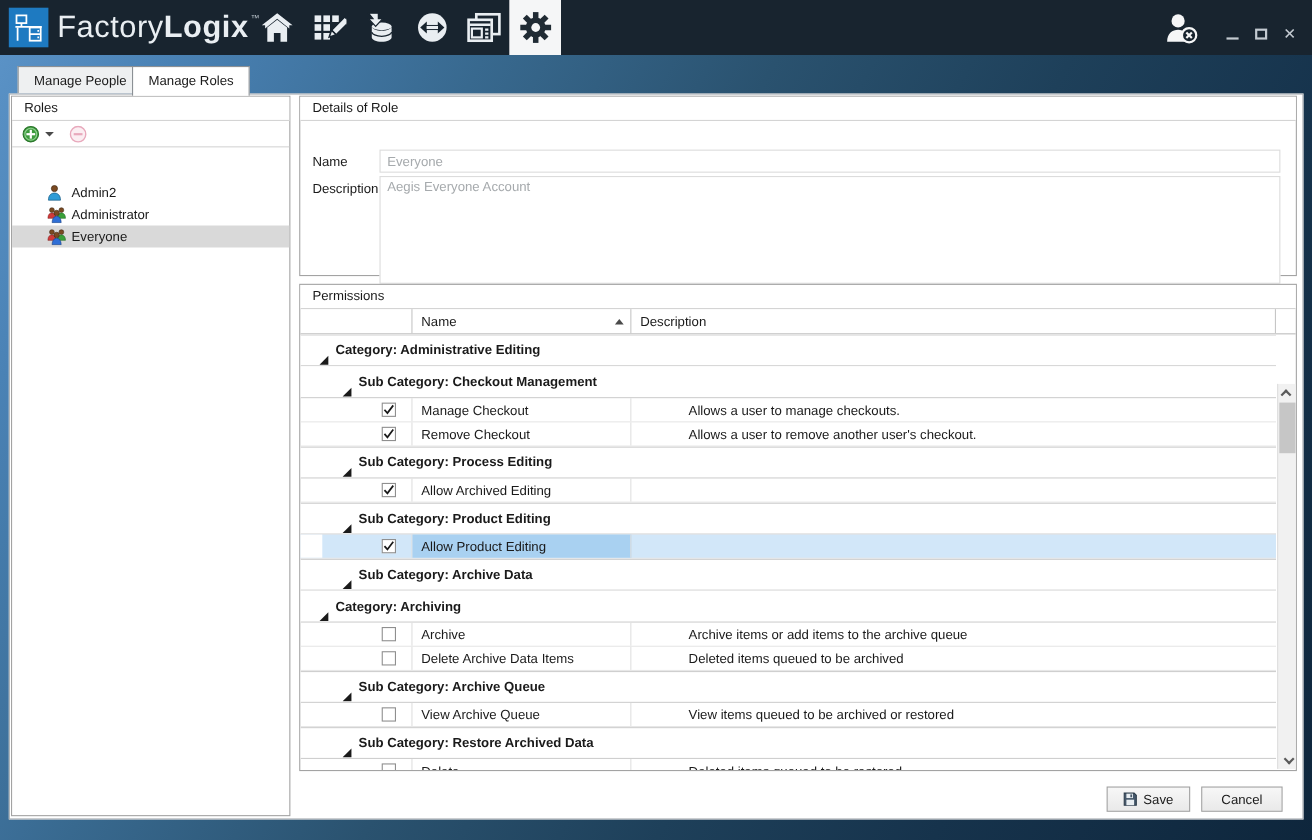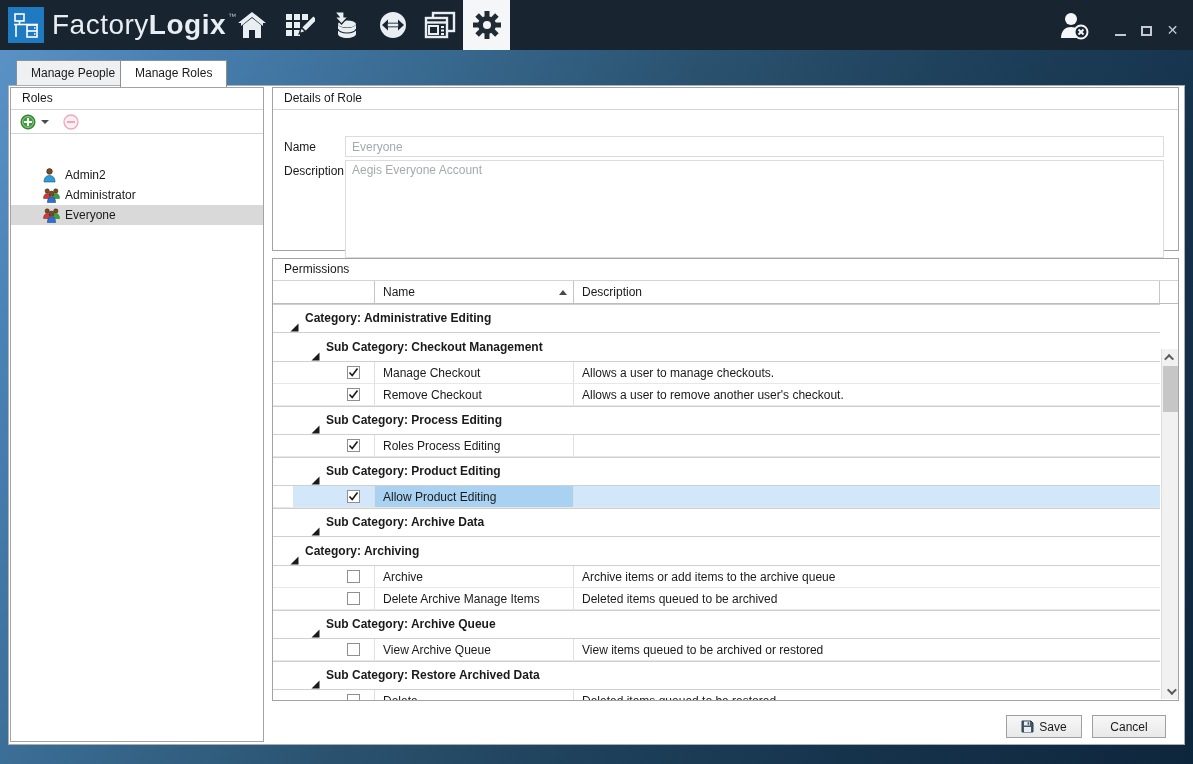--- a/index.html
+++ b/index.html
@@ -75,21 +75,21 @@
   .rows-wrap { position:absolute; left:0; top:0; right:18px; }
   .grp-row { height:29px; line-height:27px; border-top:1px solid #cfcfcf; border-bottom:1px solid #cfcfcf; font-weight:bold; display:flex; align-items:flex-end; background:#fff; }
   .grp-row + .grp-row { border-top:none; }
   .grp-row.category { padding-left:17px; }
   .grp-row.subcategory { padding-left:38px; }
   .expander { margin-right:6px; flex:0 0 auto; }
   .perm-row { height:22px; display:flex; border-bottom:1px solid #e7e7e7; }
   .perm-indent { width:20px; }
   .perm-cb { width:82px; display:flex; align-items:center; justify-content:flex-end; padding-right:14px; border-right:1px solid #e0e0e0; }
   .perm-name { width:199px; display:flex; align-items:center; padding-left:8px; border-right:1px solid #e0e0e0; }
-  .perm-desc { flex:1; display:flex; align-items:center; padding-left:8px; }
+  .perm-desc { flex:1; display:flex; align-items:center; padding-left:8px;margin-left:44px; }
   .perm-row.selected { background:#d2e7f9; }
   .perm-row.selected .perm-indent { background:#fff; }
   .perm-row.selected .perm-name { background:#a9d1f1; }
   .checkbox { width:13px; height:13px; border:1px solid #8f8f8f; background:#fff; display:flex; align-items:center; justify-content:center; cursor:pointer; }
   .checkbox svg { display:none; }
   .checkbox.checked svg { display:block; }
 
   
   .scrollbar { position:absolute; right:0; top:45px; bottom:1px; width:17px; background:#f1f1f1; border-left:1px solid #dedede; }
   .sb-arrow { position:absolute; left:0; width:17px; height:16px; display:flex; align-items:center; justify-content:center; cursor:pointer; }
@@ -377,21 +377,21 @@
 
   <div class="perm-row">
     <div class="perm-indent"></div>
     <div class="perm-cb">
       <span class="checkbox checked">
         <svg width="11" height="11" viewBox="0 0 11 11">
           <polyline points="1.5,5.5 4.2,8.5 9.5,1.5" fill="none" stroke="#1a1a1a" stroke-width="1.6"></polyline>
         </svg>
       </span>
     </div>
-    <div class="perm-name">Roles Process Editing</div>
+    <div class="perm-name">Allow Archived Editing</div>
     <div class="perm-desc"></div>
   </div>
 
   <div class="grp-row subcategory">
     <svg class="expander" width="9" height="9" viewBox="0 0 9 9">
       <polygon points="8.5,0.5 8.5,8.5 0.5,8.5" fill="#1a1a1a"></polygon>
     </svg>
     <span class="grp-label">Sub Category: Product Editing</span>
   </div>
 
@@ -433,21 +433,21 @@
     <div class="perm-desc">Archive items or add items to the archive queue</div>
   </div>
 
   <div class="perm-row">
     <div class="perm-indent"></div>
     <div class="perm-cb">
       <span class="checkbox">
         
       </span>
     </div>
-    <div class="perm-name">Delete Archive Manage Items</div>
+    <div class="perm-name">Delete Archive Data Items</div>
     <div class="perm-desc">Deleted items queued to be archived</div>
   </div>
 
   <div class="grp-row subcategory">
     <svg class="expander" width="9" height="9" viewBox="0 0 9 9">
       <polygon points="8.5,0.5 8.5,8.5 0.5,8.5" fill="#1a1a1a"></polygon>
     </svg>
     <span class="grp-label">Sub Category: Archive Queue</span>
   </div>
 

